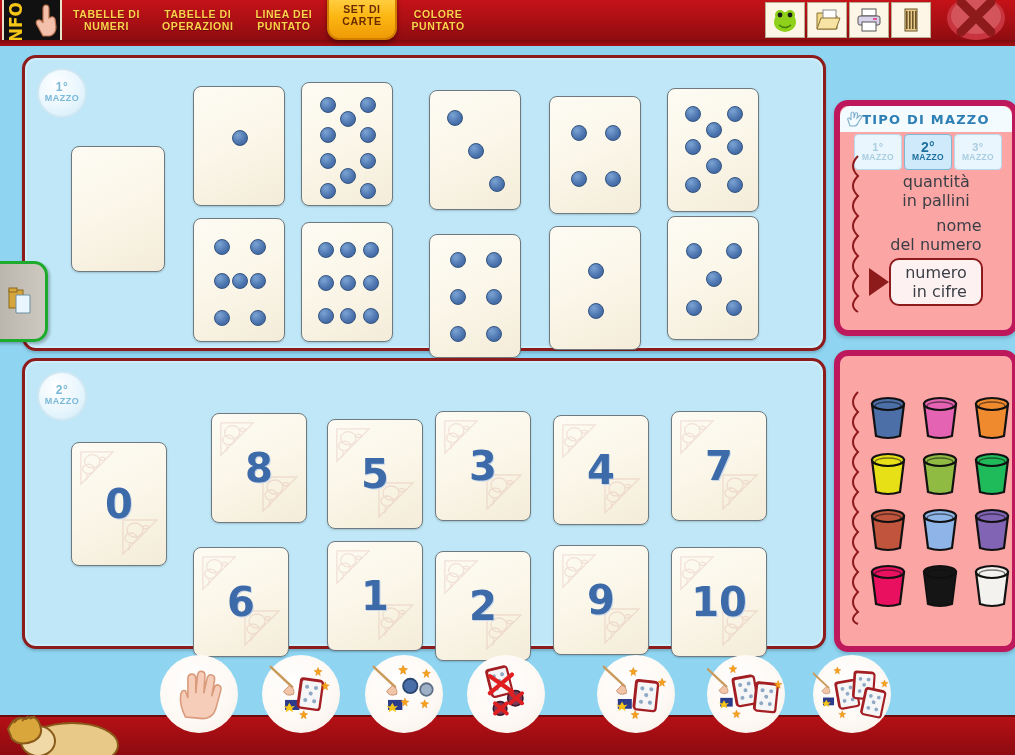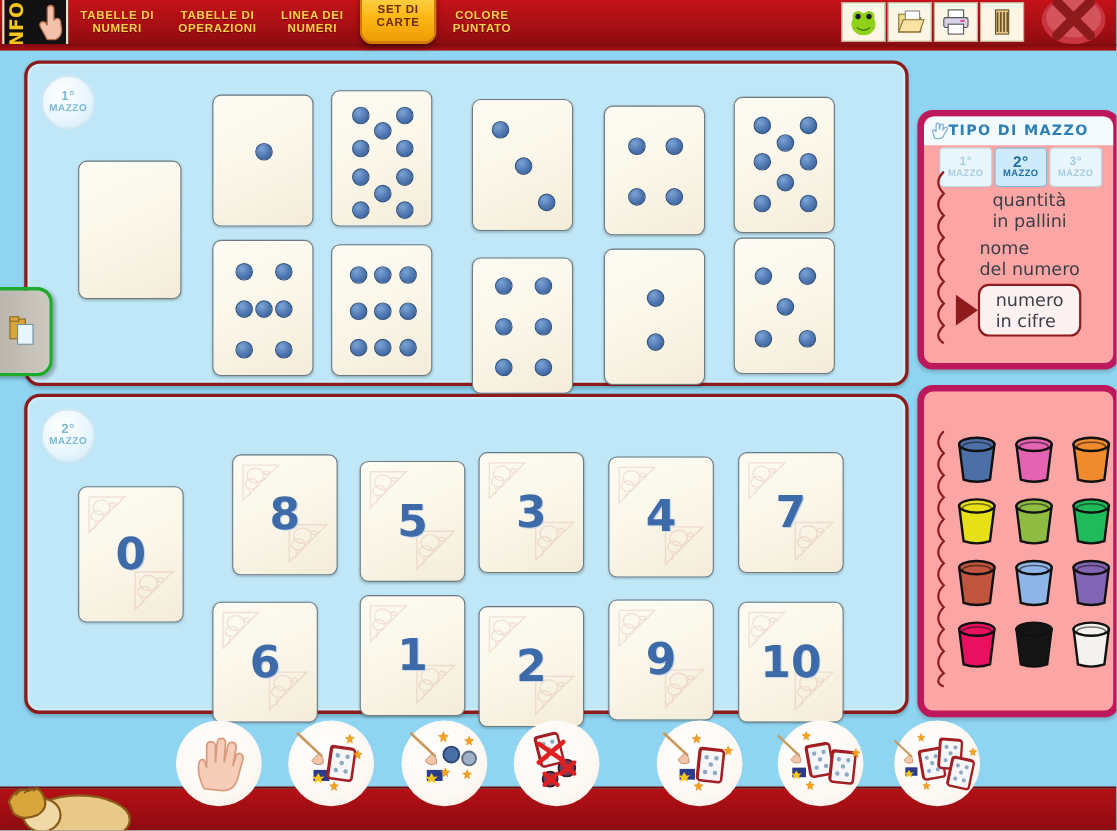--- a/index.html
+++ b/index.html
@@ -122,21 +122,21 @@
     color:#a9cde0;font-size:8.5px;font-weight:bold;line-height:10px;letter-spacing:.4px;
   }
   .mazzo-tab .ord{font-size:11px;}
   .mazzo-tab.active{background:#cfeafa;border-color:#7fb6d4;color:#1f6f9e;}
   .mazzo-tab.active .ord{font-size:14px;}
   .mazzo-opts{
     position:absolute;left:28px;top:64px;right:8px;
     display:flex;flex-direction:column;align-items:center;gap:2px;
   }
   .opt{
-    color:#3a3f46;font-size:16px;line-height:19px;text-align:left;
+    color:#3a3f46;font-size:16px;line-height:19px;text-align:right;
     padding:2px 8px;cursor:pointer;font-family:"DejaVu Sans",sans-serif;
   }
   .opt.selected{
     border:2px solid #8e1b1b;border-radius:10px;
     background:#fdf1f1;padding:3px 14px;position:relative;
   }
   .sel-arrow{
     position:absolute;left:-22px;top:50%;transform:translateY(-50%);
     width:0;height:0;border-top:14px solid transparent;
     border-bottom:14px solid transparent;border-left:20px solid #8e1b1b;
@@ -190,21 +190,21 @@
     <div class="menu-item">
         <span style="white-space:pre-line">TABELLE DI
 NUMERI</span>
       </div>
     <div class="menu-item">
         <span style="white-space:pre-line">TABELLE DI
 OPERAZIONI</span>
       </div>
     <div class="menu-item">
         <span style="white-space:pre-line">LINEA DEI
-NUMERI</span>
+PUNTATO</span>
       </div>
     <div class="menu-item active">
         <span style="white-space:pre-line">SET DI
 CARTE</span>
       </div>
     <div class="menu-item">
         <span style="white-space:pre-line">COLORE
 PUNTATO</span>
       </div>
   </div>

